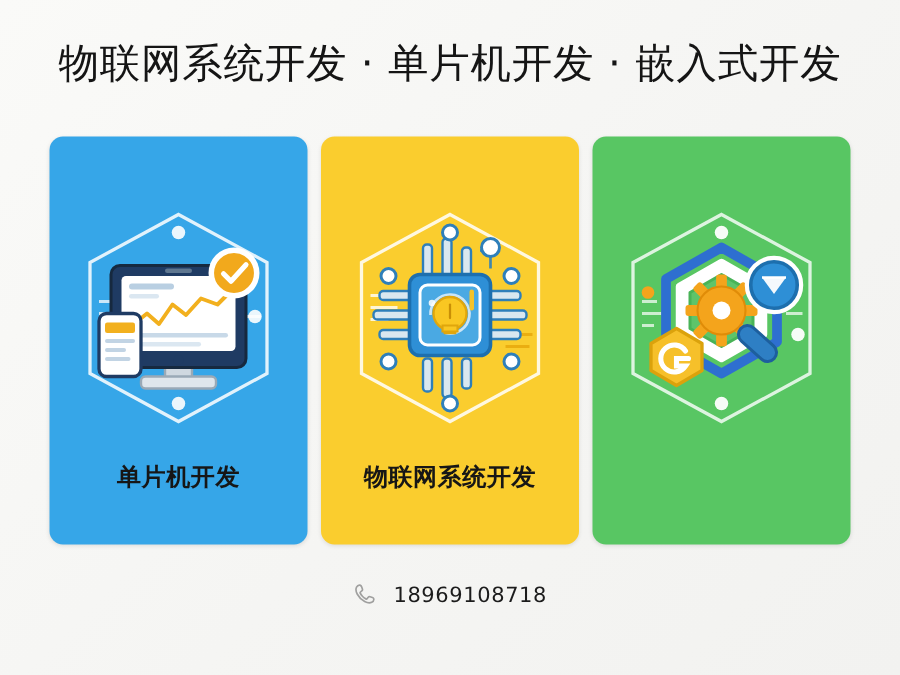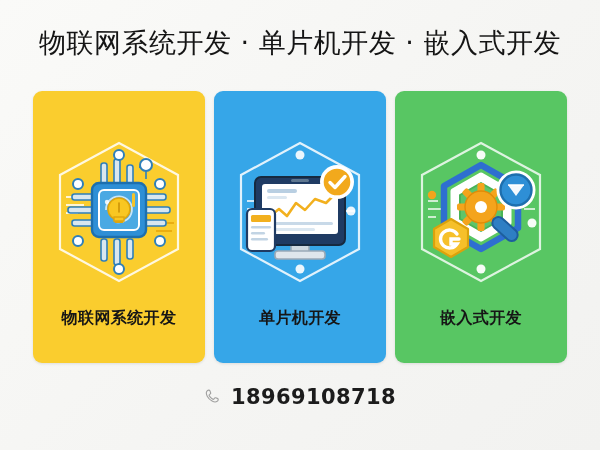--- a/index.html
+++ b/index.html
@@ -90,38 +90,86 @@
     justify-content: center;
     gap: 9px;
   }
   .phone-icon {
     width: 18px;
     height: 18px;
     display: block;
     opacity: 0.62;
   }
   .phone-number {
-    font-size: 21px;
-    font-weight: bold;
+    font-size: 14px;
+    font-weight: normal;
     color: #1c1c1c;
     letter-spacing: 0.4px;
     line-height: 22px;
     text-align: right;
   }
 </style>
 </head>
 <body>
 
 <div class="page">
 
   <div class="title-bar">
     <div class="title-text">物联网系统开发 · 单片机开发 · 嵌入式开发</div>
   </div>
 
   <div class="cards">
+
+    <div class="card" style="background:#36a6e8;">
+      <div class="card-art">
+        <svg viewBox="0 0 150 150" width="150" height="150" xmlns="http://www.w3.org/2000/svg">
+
+          <polygon points="75,6 134,38 134,112 75,144 16,112 16,38" fill="none" stroke="#ffffff" stroke-width="2.2" opacity="0.85"></polygon>
+          <g stroke="#ffffff" stroke-width="2" opacity="0.75" fill="none">
+            <path d="M22 64 H33"></path>
+              <path d="M22 72 H36"></path>
+              <path d="M22 80 H31"></path>
+            <path d="M118 74 H130"></path>
+          </g>
+          <g fill="#ffffff" opacity="0.9">
+            <circle cx="75" cy="18" r="4.5"></circle>
+            <circle cx="126" cy="74" r="4.5"></circle>
+            <circle cx="75" cy="132" r="4.5"></circle>
+          </g>
+
+          <rect x="66" y="104" width="18" height="12" fill="#cfd8e0" stroke="#9aa9b6" stroke-width="1.6"></rect>
+          <rect x="50" y="114" width="50" height="8" rx="3" fill="#dfe6ec" stroke="#9aa9b6" stroke-width="1.6"></rect>
+
+          <rect x="30" y="40" width="90" height="68" rx="6" fill="#1f3b63" stroke="#16293f" stroke-width="2"></rect>
+          <rect x="37" y="47" width="76" height="50" rx="3" fill="#ffffff"></rect>
+          <circle cx="75" cy="103" r="3.4" fill="#1f3b63"></circle>
+          <rect x="66" y="42" width="18" height="3" rx="1.5" fill="#5f7790"></rect>
+
+          <rect x="42" y="52" width="30" height="4" rx="2" fill="#b9cfe2"></rect>
+          <rect x="42" y="59" width="20" height="3" rx="1.5" fill="#dbe7f1"></rect>
+
+          <polyline points="44,80 54,72 62,79 71,66 80,73 90,62 101,66 109,58" fill="none" stroke="#f2b01e" stroke-width="2.6" stroke-linecap="round" stroke-linejoin="round"></polyline>
+          <circle cx="109" cy="58" r="2.6" fill="#f2b01e"></circle>
+
+          <rect x="42" y="85" width="66" height="3" rx="1.5" fill="#c8d9e8"></rect>
+          <rect x="42" y="91" width="48" height="3" rx="1.5" fill="#dbe7f1"></rect>
+
+          <rect x="22" y="72" width="28" height="42" rx="5" fill="#ffffff" stroke="#1f3b63" stroke-width="2.2"></rect>
+          <rect x="26" y="78" width="20" height="7" rx="1.5" fill="#f2b01e"></rect>
+          <rect x="26" y="89" width="20" height="2.6" rx="1.3" fill="#c2d4e4"></rect>
+          <rect x="26" y="95" width="14" height="2.6" rx="1.3" fill="#c2d4e4"></rect>
+          <rect x="26" y="101" width="17" height="2.6" rx="1.3" fill="#c2d4e4"></rect>
+
+          <circle cx="112" cy="45" r="17" fill="#ffffff"></circle>
+          <circle cx="112" cy="45" r="14.5" fill="#f2a91c" stroke="#ffffff" stroke-width="2.4"></circle>
+          <path d="M105 45.5 l5 5 l10 -11" fill="none" stroke="#ffffff" stroke-width="3.4" stroke-linecap="round" stroke-linejoin="round"></path>
+        </svg>
+      </div>
+      <div class="card-label">单片机开发</div>
+    </div>
 
     <div class="card" style="background:#facd2e;">
       <div class="card-art">
         <svg viewBox="0 0 150 150" width="150" height="150" xmlns="http://www.w3.org/2000/svg">
 
           <polygon points="75,6 134,38 134,112 75,144 16,112 16,38" fill="none" stroke="#ffffff" stroke-width="2.2" opacity="0.85"></polygon>
 
           <g stroke="#ffffff" stroke-width="2" opacity="0.8" fill="none">
             <path d="M22 60 H36"></path>
               <path d="M22 68 H40"></path>
@@ -176,68 +224,20 @@
           <circle cx="63" cy="65" r="2.2" fill="#ffffff" opacity="0.85"></circle>
           <rect x="88" y="56" width="3" height="14" rx="1.5" fill="#f6c328"></rect>
 
           <circle cx="75" cy="72" r="11" fill="#f9c722" stroke="#e0a60c" stroke-width="1.6"></circle>
           <path d="M70 80 h10 v4 h-10 z" fill="#f9c722" stroke="#e0a60c" stroke-width="1.4"></path>
           <path d="M71.5 85 h7" stroke="#e0a60c" stroke-width="1.8" stroke-linecap="round"></path>
           <path d="M75 66 v9" stroke="#c98f06" stroke-width="1.5" stroke-linecap="round"></path>
         </svg>
       </div>
       <div class="card-label">物联网系统开发</div>
-    </div>
-
-    <div class="card" style="background:#36a6e8;">
-      <div class="card-art">
-        <svg viewBox="0 0 150 150" width="150" height="150" xmlns="http://www.w3.org/2000/svg">
-
-          <polygon points="75,6 134,38 134,112 75,144 16,112 16,38" fill="none" stroke="#ffffff" stroke-width="2.2" opacity="0.85"></polygon>
-          <g stroke="#ffffff" stroke-width="2" opacity="0.75" fill="none">
-            <path d="M22 64 H33"></path>
-              <path d="M22 72 H36"></path>
-              <path d="M22 80 H31"></path>
-            <path d="M118 74 H130"></path>
-          </g>
-          <g fill="#ffffff" opacity="0.9">
-            <circle cx="75" cy="18" r="4.5"></circle>
-            <circle cx="126" cy="74" r="4.5"></circle>
-            <circle cx="75" cy="132" r="4.5"></circle>
-          </g>
-
-          <rect x="66" y="104" width="18" height="12" fill="#cfd8e0" stroke="#9aa9b6" stroke-width="1.6"></rect>
-          <rect x="50" y="114" width="50" height="8" rx="3" fill="#dfe6ec" stroke="#9aa9b6" stroke-width="1.6"></rect>
-
-          <rect x="30" y="40" width="90" height="68" rx="6" fill="#1f3b63" stroke="#16293f" stroke-width="2"></rect>
-          <rect x="37" y="47" width="76" height="50" rx="3" fill="#ffffff"></rect>
-          <circle cx="75" cy="103" r="3.4" fill="#1f3b63"></circle>
-          <rect x="66" y="42" width="18" height="3" rx="1.5" fill="#5f7790"></rect>
-
-          <rect x="42" y="52" width="30" height="4" rx="2" fill="#b9cfe2"></rect>
-          <rect x="42" y="59" width="20" height="3" rx="1.5" fill="#dbe7f1"></rect>
-
-          <polyline points="44,80 54,72 62,79 71,66 80,73 90,62 101,66 109,58" fill="none" stroke="#f2b01e" stroke-width="2.6" stroke-linecap="round" stroke-linejoin="round"></polyline>
-          <circle cx="109" cy="58" r="2.6" fill="#f2b01e"></circle>
-
-          <rect x="42" y="85" width="66" height="3" rx="1.5" fill="#c8d9e8"></rect>
-          <rect x="42" y="91" width="48" height="3" rx="1.5" fill="#dbe7f1"></rect>
-
-          <rect x="22" y="72" width="28" height="42" rx="5" fill="#ffffff" stroke="#1f3b63" stroke-width="2.2"></rect>
-          <rect x="26" y="78" width="20" height="7" rx="1.5" fill="#f2b01e"></rect>
-          <rect x="26" y="89" width="20" height="2.6" rx="1.3" fill="#c2d4e4"></rect>
-          <rect x="26" y="95" width="14" height="2.6" rx="1.3" fill="#c2d4e4"></rect>
-          <rect x="26" y="101" width="17" height="2.6" rx="1.3" fill="#c2d4e4"></rect>
-
-          <circle cx="112" cy="45" r="17" fill="#ffffff"></circle>
-          <circle cx="112" cy="45" r="14.5" fill="#f2a91c" stroke="#ffffff" stroke-width="2.4"></circle>
-          <path d="M105 45.5 l5 5 l10 -11" fill="none" stroke="#ffffff" stroke-width="3.4" stroke-linecap="round" stroke-linejoin="round"></path>
-        </svg>
-      </div>
-      <div class="card-label">单片机开发</div>
     </div>
 
     <div class="card" style="background:#58c663;">
       <div class="card-art">
         <svg viewBox="0 0 150 150" width="150" height="150" xmlns="http://www.w3.org/2000/svg">
 
           <polygon points="75,6 134,38 134,112 75,144 16,112 16,38" fill="none" stroke="#ffffff" stroke-width="2.2" opacity="0.8"></polygon>
           <g stroke="#ffffff" stroke-width="2" opacity="0.7" fill="none">
             <path d="M22 64 H32"></path>
               <path d="M22 72 H35"></path>
@@ -279,21 +279,20 @@
             <path d="M102 48 h16 l-8 11 z" fill="#ffffff" opacity="0.95"></path>
             <path d="M102 48 h16" stroke="#ffffff" stroke-width="1.6"></path>
           </g>
 
           <g>
             <polygon points="45,82 62,92 62,110 45,120 28,110 28,92" fill="#f6c02a" stroke="#dba20c" stroke-width="2.2" stroke-linejoin="round"></polygon>
             <path d="M51 97 a9 9 0 1 0 0 10 h-6 v-5 h8" fill="none" stroke="#ffffff" stroke-width="3.4" stroke-linecap="round"></path>
           </g>
         </svg>
       </div>
-      <div class="card-label">嵌入式开发</div>
     </div>
 
   </div>
 
   <div class="phone-row">
     <span class="phone-icon">
       <svg viewBox="0 0 24 24" width="18" height="18" xmlns="http://www.w3.org/2000/svg">
         <path d="M6.6 2.8 C5.3 2.6 4.2 3.4 3.6 4.6 C2.7 6.4 3.1 8.7 4.3 10.9 C5.7 13.5 8.2 16 10.8 17.4 C13 18.6 15.3 19 17.1 18.1 C18.3 17.5 19.1 16.4 18.9 15.1 C18.8 14.4 18.3 14 17.7 13.8 L15.6 13.1 C15 12.9 14.4 13.1 14 13.6 L13.1 14.7 C12.8 15.1 12.3 15.2 11.9 15 C10.9 14.5 9.9 13.8 9 12.9 C8.1 12 7.4 11 6.9 10 C6.7 9.6 6.8 9.1 7.2 8.8 L8.3 7.9 C8.8 7.5 9 6.9 8.8 6.3 L8.1 4.2 C7.9 3.6 7.3 3 6.6 2.8 Z" fill="none" stroke="#6d6d6d" stroke-width="1.5" stroke-linejoin="round"></path>
       </svg>
     </span>

